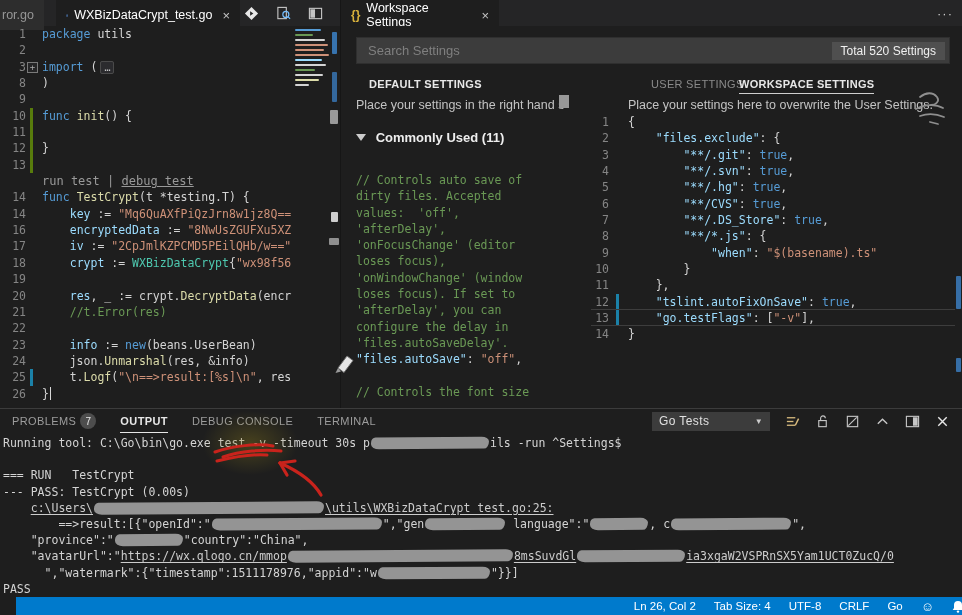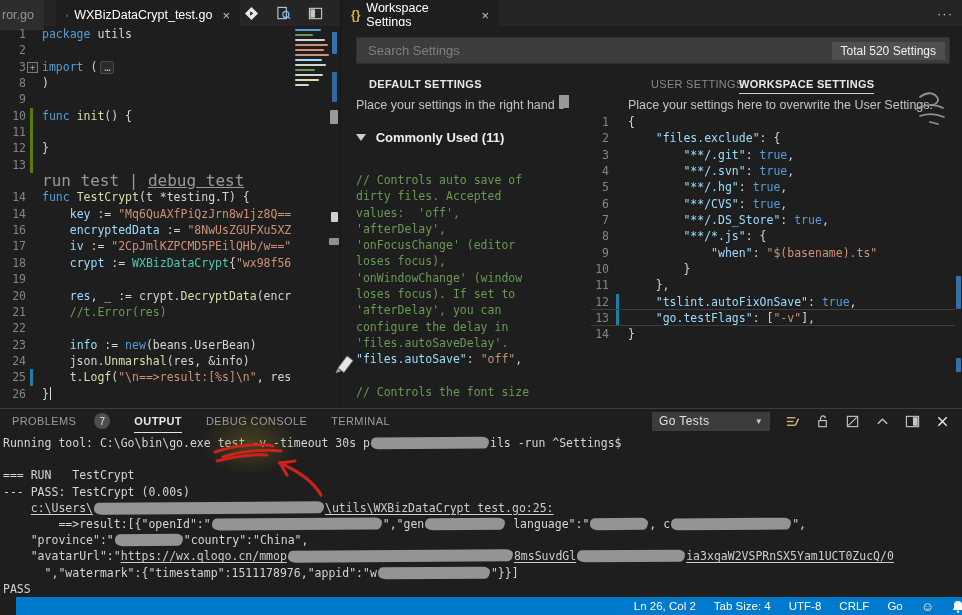--- a/index.html
+++ b/index.html
@@ -15,21 +15,21 @@
   .dots{color:#cccccc;font-size:13px;letter-spacing:1px;}
   
   .coderows{font-family:"DejaVu Sans Mono",monospace;font-size:11.5px;color:#d4d4d4;}
   .row{display:flex;height:16.35px;line-height:16.35px;white-space:pre;box-sizing:border-box;}
   .row .ln{flex:none;text-align:right;color:#858585;}
   .row .mk{flex:none;position:relative;}
   .row .body{flex:none;white-space:pre;}
   .mk-green::before,.mk-blue::before{content:"";position:absolute;left:4px;top:0;bottom:0;width:3px;}
   .mk-green::before{background:#587c0c;}
   .mk-blue::before{background:#1b81a8;}
-  .row.lens{font-size:16px;color:#999999;}
+  .row.lens{font-size:12px;color:#999999;}
   .row.rule{border-bottom:1px solid #3d3d3d;}
   .s-kw{color:#569cd6;} .s-str{color:#ce9178;} .s-cm{color:#6a9955;}
   .s-fn{color:#dcdcaa;} .s-var{color:#9cdcfe;} .s-typ{color:#4ec9b0;}
   .s-pln{color:#d4d4d4;} .s-key{color:#9cdcfe;} .s-bool{color:#569cd6;}
   .s-lnk{text-decoration:underline;text-underline-offset:2px;}
   .s-cmd{color:#999999;} .s-cmdu{color:#999999;text-decoration:underline;}
   .s-fold{border:1px solid #4a4a4a;background:#2b2b2e;color:#c5c5c5;border-radius:2px;
           padding:0 3px;margin-left:3px;font-size:10px;}
   .fold-ico{position:absolute;left:1px;top:3px;width:9px;height:9px;border:1px solid #7a7a7a;
             color:#aaa;font-size:9px;line-height:9px;text-align:center;background:#252526;}
@@ -69,21 +69,21 @@
   .w-info{position:absolute;left:37px;top:2px;font-size:12.5px;color:#c3c3c3;white-space:nowrap;}
   .w-code{position:absolute;left:0;top:18px;right:8px;}
   .ws-pane .row .ln{width:18px;}
   .ws-pane .row .mk{width:19px;}
   .ws-pane .mk-blue::before{left:7px;}
   
   .panel{position:absolute;left:0;top:408px;width:962px;height:189px;background:#1e1e1e;
          border-top:1px solid #3c3c3c;box-sizing:border-box;}
   .panel-bar{height:24px;display:flex;align-items:center;gap:24px;padding:0 12px;
              font-size:11px;letter-spacing:.4px;color:#9d9d9d;}
-  .ptab{cursor:pointer;display:flex;align-items:center;gap:18px;height:24px;box-sizing:border-box;}
+  .ptab{cursor:pointer;display:flex;align-items:center;gap:4px;height:24px;box-sizing:border-box;}
   .ptab.active{color:#e7e7e7;font-weight:700;border-bottom:1px solid #e7e7e7;padding-top:1px;}
   .pbadge{display:inline-flex;width:16px;height:16px;border-radius:50%;background:#4d4d4d;
           color:#e8e8e8;font-size:10px;align-items:center;justify-content:center;letter-spacing:0;}
   .panel-controls{margin-left:auto;display:flex;align-items:center;gap:15px;}
   .chan{width:118px;height:19px;background:#3c3c3c;color:#e0e0e0;font-size:12px;display:flex;
         align-items:center;padding:0 7px;box-sizing:border-box;cursor:pointer;}
   .chan .caret{margin-left:auto;font-size:8px;color:#cccccc;}
   .pic{width:15px;height:15px;display:block;cursor:pointer;}
   .panel-out{position:absolute;left:0;top:24px;right:0;bottom:0;overflow:hidden;
              padding:2px 0 0 3px;color:#cccccc;}

